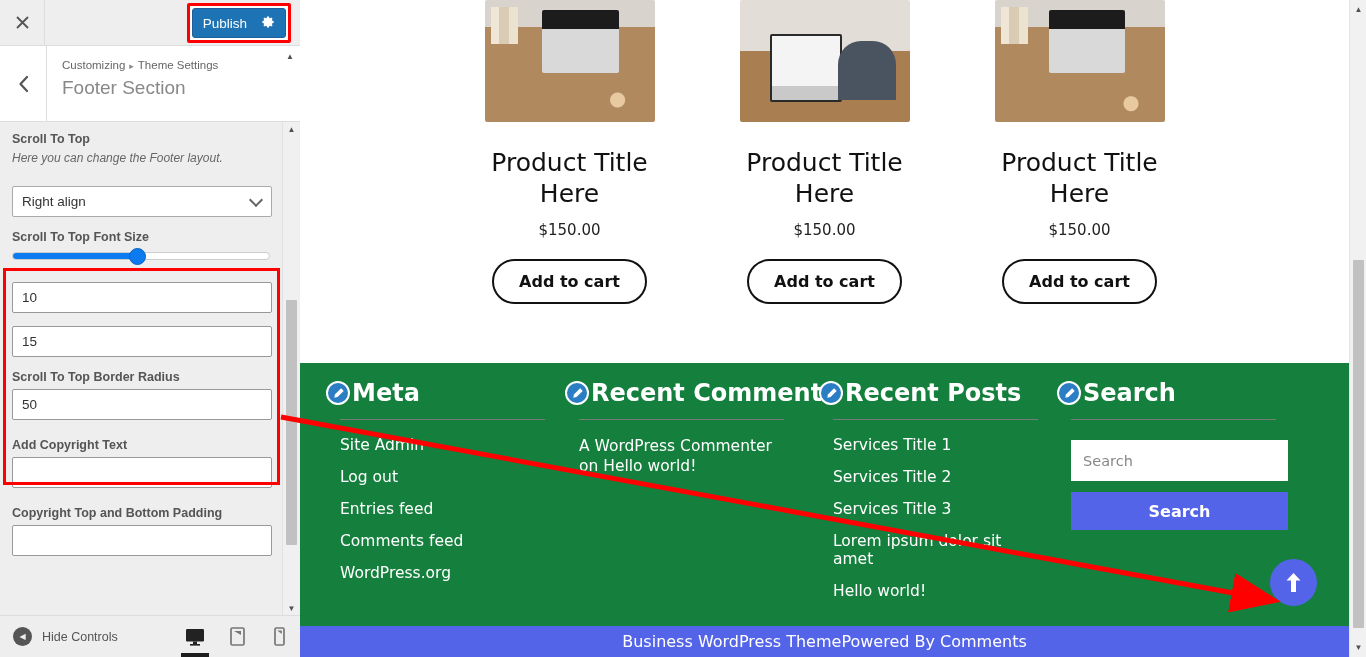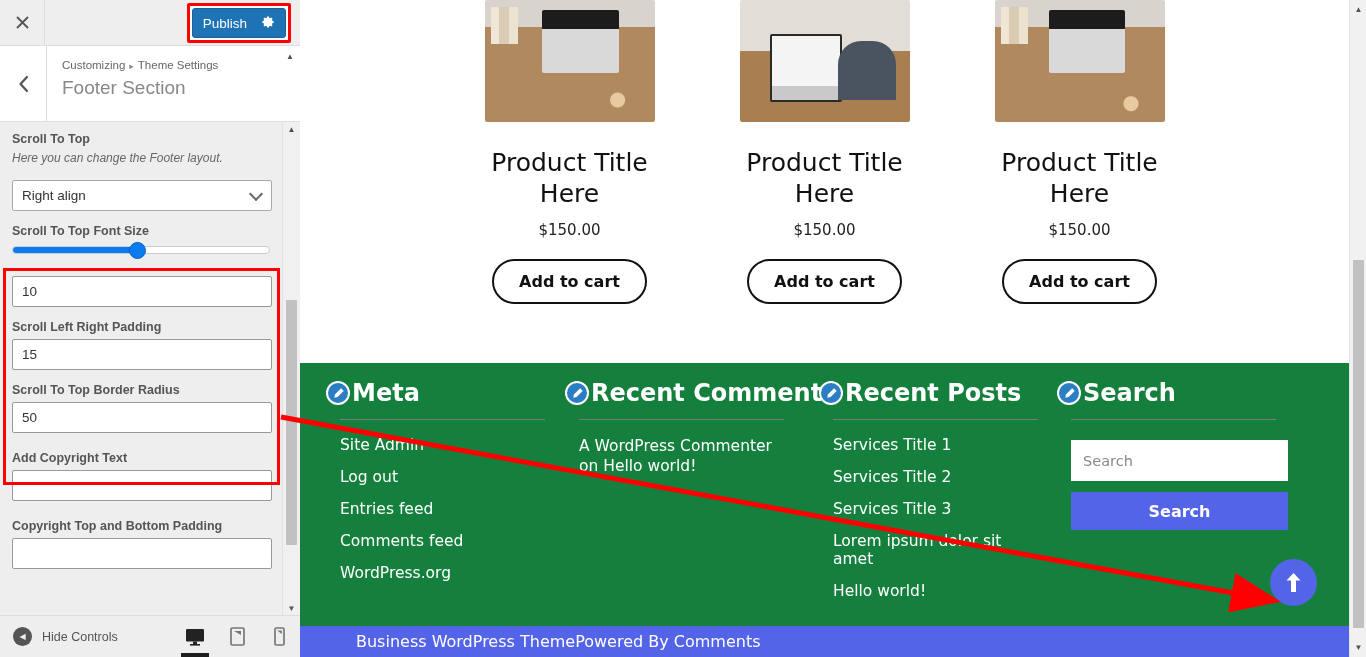--- a/index.html
+++ b/index.html
@@ -90,21 +90,21 @@
   .cz-list { position: absolute; left: 0; top: 0; width: 288px; padding: 10px 12px 0 12px; }
   .ctrl { margin-bottom: 13px; position: relative; }
   .ctrl-label {
     display: block;
     font-size: 12.5px; color: #555; font-weight: 600;
     margin-bottom: 5px;
   }
   .ctrl-desc {
     display: block;
     font-size: 12px; color: #666; font-style: italic;
-    margin-bottom: 15px;
+    margin-bottom: 21px;
   }
   .ctrl-select {
     width: 260px; height: 31px;
     background: #fff;
     border: 1px solid #aaa;
     border-radius: 2px;
     padding: 0 26px 0 9px;
     font-size: 13.5px; color: #333;
     font-family: "Liberation Sans", sans-serif;
     appearance: none; -webkit-appearance: none;
@@ -396,21 +396,21 @@
     display: flex; align-items: center; justify-content: center;
     cursor: pointer;
     z-index: 6;
   }
   .scroll-top svg { display:block; }
 
   .copy-bar {
     position: absolute; left: 0; top: 626px;
     width: 1049px; height: 31px;
     background: #5464e8;
-    display: flex; align-items: center; justify-content: flex-start;
+    display: flex; align-items: center; justify-content: center;
     padding: 0 56px;
   }
   .copy-bar span {
     color: #fff; font-size: 16px;
     font-family: "DejaVu Sans", sans-serif;
   }
 
   
   .pv-sb {
     position: absolute; right: 0; top: 0;
@@ -497,21 +497,20 @@
             <div class="slider-fill" id="sl-fill" style="width: 123.84px;"></div>
             <div class="slider-thumb" id="sl-thumb" style="left: 115.84px;"></div>
           </div>
         </div>
 
         <div class="ctrl" style="margin-top:22px;">
           <input class="ctrl-text" type="text" value="10" style="">
         </div>
 
         <div class="ctrl">
-          <span class="ctrl-label">Scroll Left Right Padding</span>
           <input class="ctrl-text" type="text" value="15" style="">
         </div>
 
         <div class="ctrl">
           <span class="ctrl-label">Scroll To Top Border Radius</span>
           <input class="ctrl-text" type="text" value="50" style="">
         </div>
 
         <div class="ctrl" style="margin-top:18px;">
           <span class="ctrl-label">Add Copyright Text</span>

